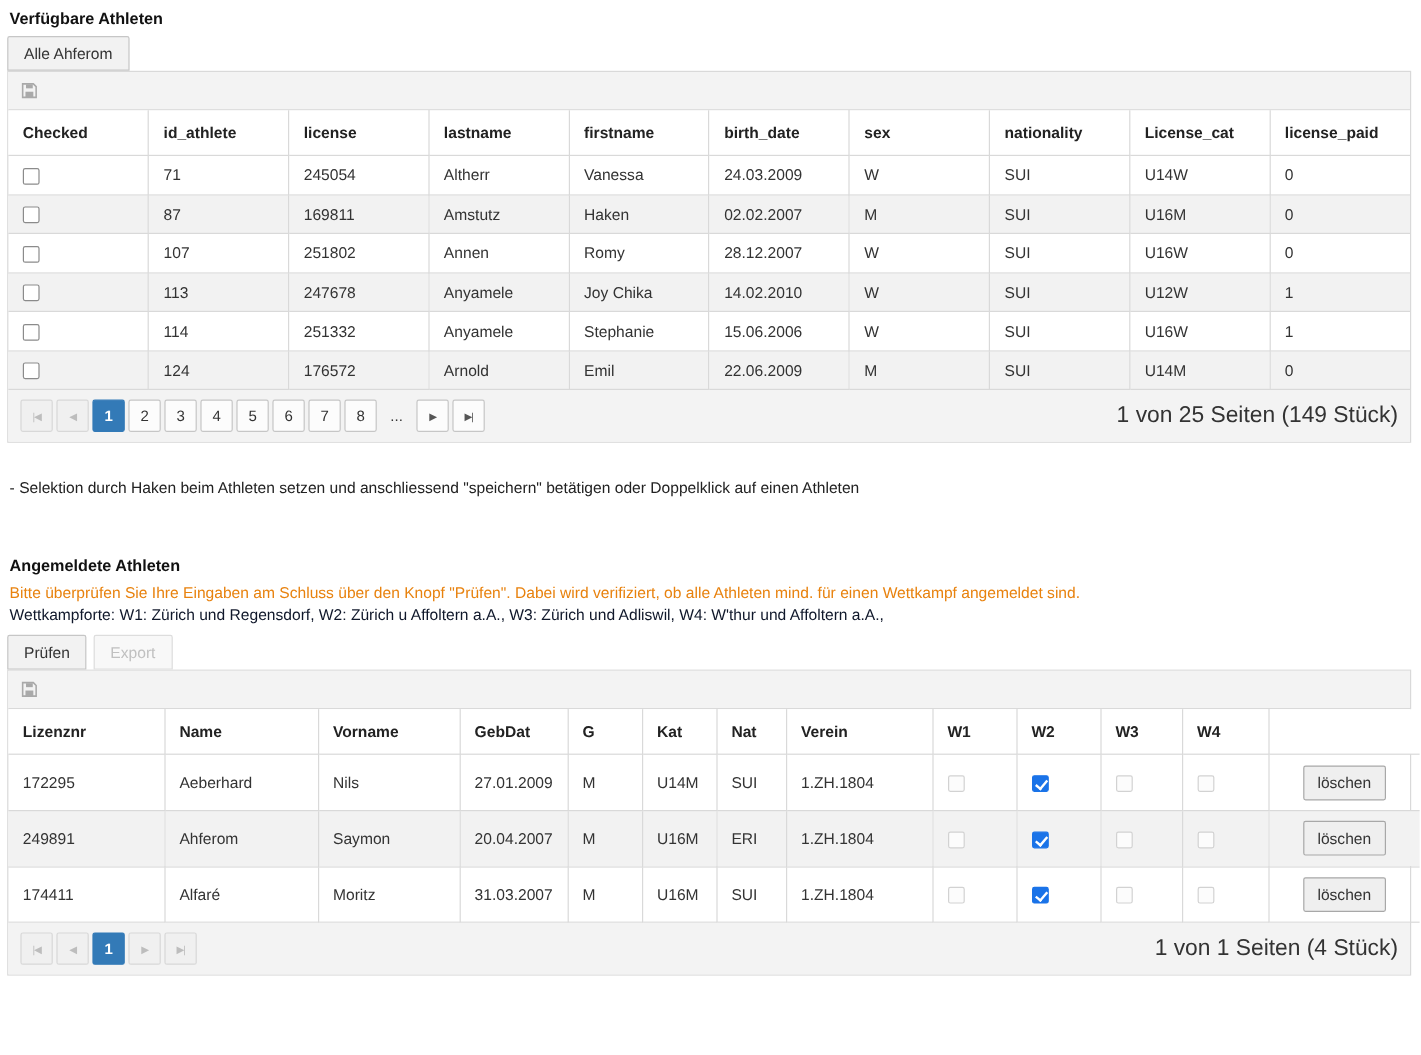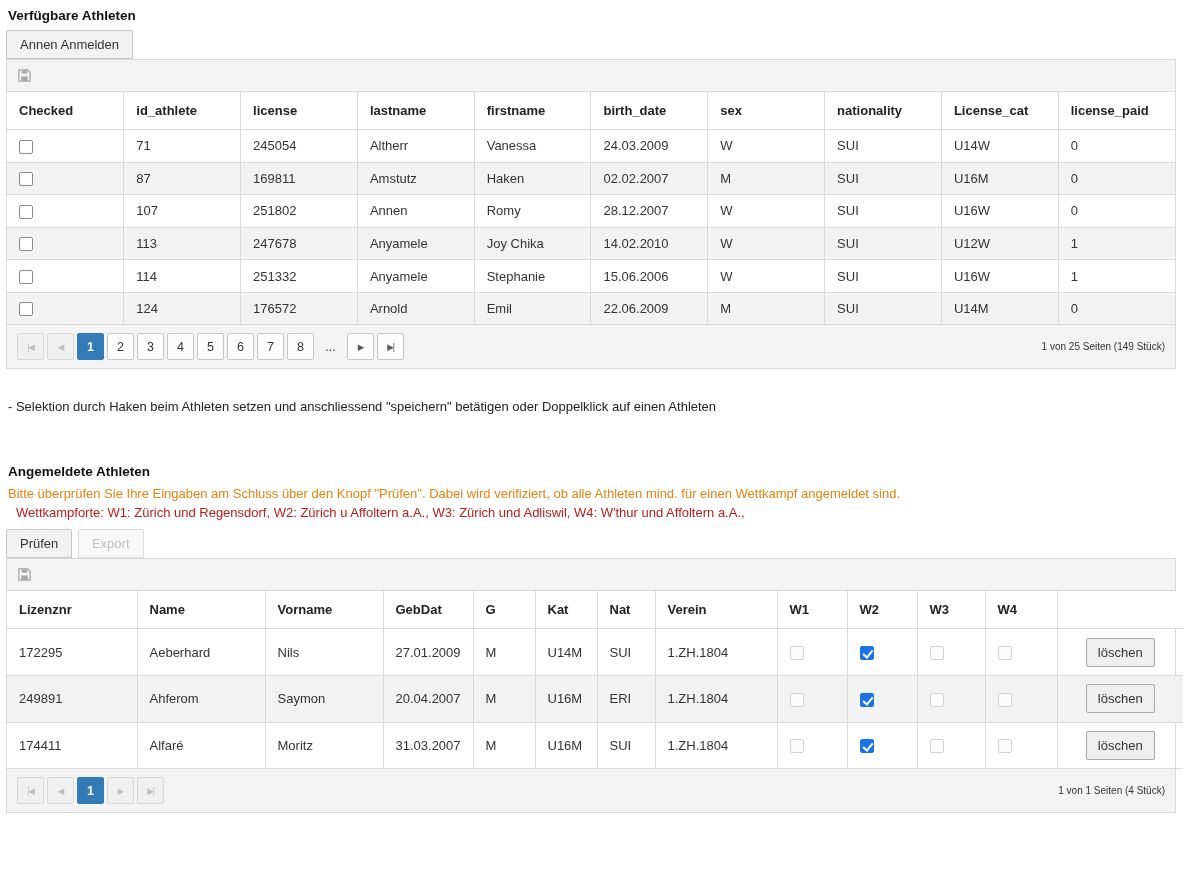--- a/index.html
+++ b/index.html
@@ -100,34 +100,34 @@
     min-width: 27px; height: 27px;
     border: 1px solid #c6c6c6; border-radius: 2px;
     background: #fcfcfc; color: #333;
     font-family: inherit; font-size: 12.5px;
     padding: 0 6px; cursor: pointer;
   }
   .pg-btn.arrow { font-size: 8.5px; color: #555; letter-spacing: -1px; }
   .pg-btn.disabled { color: #bdbdbd; background: #f0f0f0; border-color: #d8d8d8; cursor: default; }
   .pg-btn.active { background: #337ab7; border-color: #337ab7; color: #fff; font-weight: bold; }
   .pg-btn.ellipsis { border-color: transparent; background: transparent; }
-  .pager-summary { font-size: 10px; color: #333; }
+  .pager-summary { font-size: 19px; color: #333; }
 
   .hint { margin: 30px 0 0 2px; color: #222; }
   .registered-section { margin-top: 50px; }
   .warning { color: #e8820e; margin: 7px 0 4px 2px; }
-  .venues { margin: 0 0 9px 10px; color: #b91c1c; }
+  .venues { margin: 0 0 9px 2px; color: #0f172a; }
 </style>
 </head>
 <body>
 
 <section>
   <div class="section-title">Verfügbare Athleten</div>
 
-  <button class="btn">Annen Anmelden</button>
+  <button class="btn">Alle Ahferom</button>
 
   <div class="grid">
     <div class="toolbar">
       <button class="tool-btn">
         <svg width="15" height="15" viewBox="0 0 16 16" aria-hidden="true">
           <path d="M2 2 h9.5 L14 4.5 V14 H2 Z" fill="none" stroke="#a9a9a9" stroke-width="1.4"></path>
           <rect x="5" y="2.5" width="6" height="3.5" fill="#a9a9a9"></rect>
           <rect x="4.5" y="9" width="7" height="5" fill="#a9a9a9"></rect>
         </svg>
       </button>

